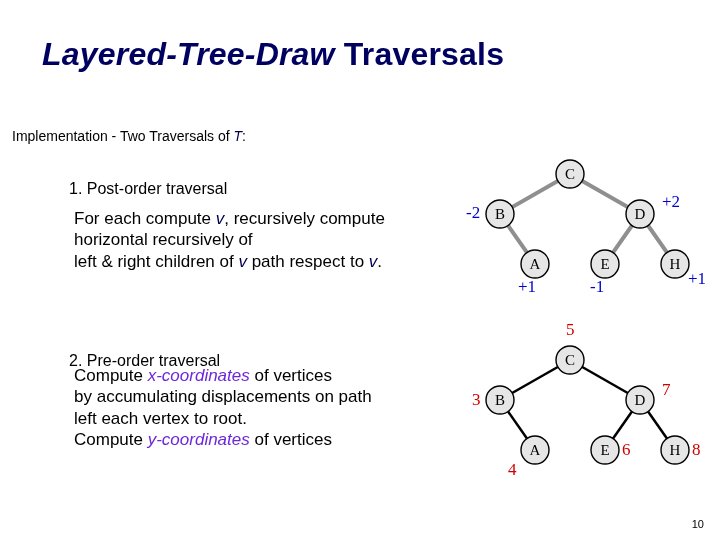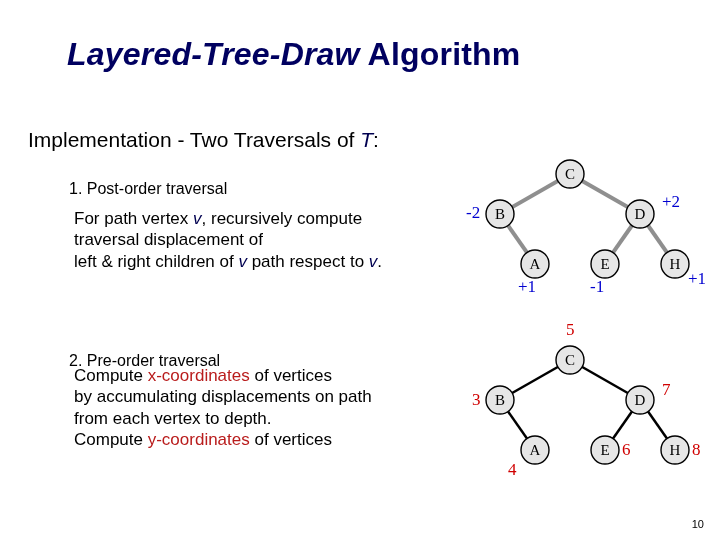--- a/index.html
+++ b/index.html
@@ -17,27 +17,26 @@
     position: absolute;
     left: 42px;
     top: 36px;
     font-size: 32px;
     font-weight: bold;
     color: #000060;
     letter-spacing: 0.2px;
   }
   .title .italic {
     font-style: italic;
-    margin-left: 25px;
   }
   .subtitle {
     position: absolute;
-    left: 28px;
+    left: 12px;
     top: 128px;
-    font-size: 21px;
+    font-size: 14px;
     color: #000;
   }
   .subtitle .tvar {
     font-style: italic;
     color: #000050;
   }
   .section-head {
     position: absolute;
     font-size: 16px;
     color: #000;
@@ -53,21 +52,22 @@
   }
   .b1a { left: 74px; top: 208px; width: 320px; }
   .b2a { left: 74px; top: 365px; width: 320px; }
   .var {
     font-style: italic;
     color: #000050;
     font-family: "Comic Sans MS", cursive, sans-serif;
     font-weight: 500;
   }
   .blue-ital {
-    color: #b91c1c;
+    font-style: italic;
+    color: #6d28d9;
   }
   .pagenum {
     position: absolute;
     right: 16px;
     bottom: 10px;
     font-size: 11px;
     color: #000;
     margin-left: 20px;
   }
 
@@ -99,37 +99,37 @@
     font-family: "Times New Roman", serif;
     font-size: 17px;
   }
   .disp-blue { fill: #0000d0; }
   .disp-red  { fill: #d00000; }
 </style>
 </head>
 <body>
 
 <div class="title">
-  <span class="italic">Layered-Tree-Draw</span><span> Algorithm</span>
+  <span class="italic">Layered-Tree-Draw</span><span> Traversals</span>
 </div>
 
 <div class="subtitle">
   <span>Implementation - Two Traversals of </span><span class="tvar">T</span><span>:</span>
 </div>
 
 <div class="section-head sec1">1. Post-order traversal</div>
 <div class="body-text b1a">
-  <span>For path vertex </span><span class="var">v</span><span>, recursively compute traversal displacement of</span><br>
+  <span>For each compute </span><span class="var">v</span><span>, recursively compute horizontal recursively of</span><br>
   <span>left &amp; right children of </span><span class="var">v</span><span> path respect to </span><span class="var">v</span><span>.</span>
 </div>
 
 <div class="section-head sec2">2. Pre-order traversal</div>
 <div class="body-text b2a">
   <span>Compute </span><span class="blue-ital">x-coordinates</span><span> of vertices</span><br>
-  <span>by accumulating displacements on path from each vertex to depth.</span><br>
+  <span>by accumulating displacements on path left each vertex to root.</span><br>
   <span>Compute </span><span class="blue-ital">y-coordinates</span><span> of vertices</span><br>
 </div>
 
 <div class="pagenum">10</div>
 
 <svg width="280" height="150" style="left:430px; top:152px;">
 
   <line class="edgegrey" x1="140" y1="22" x2="70" y2="62"></line>
   <line class="edgegrey" x1="140" y1="22" x2="210" y2="62"></line>
   <line class="edgegrey" x1="70" y1="62" x2="105" y2="112"></line>

